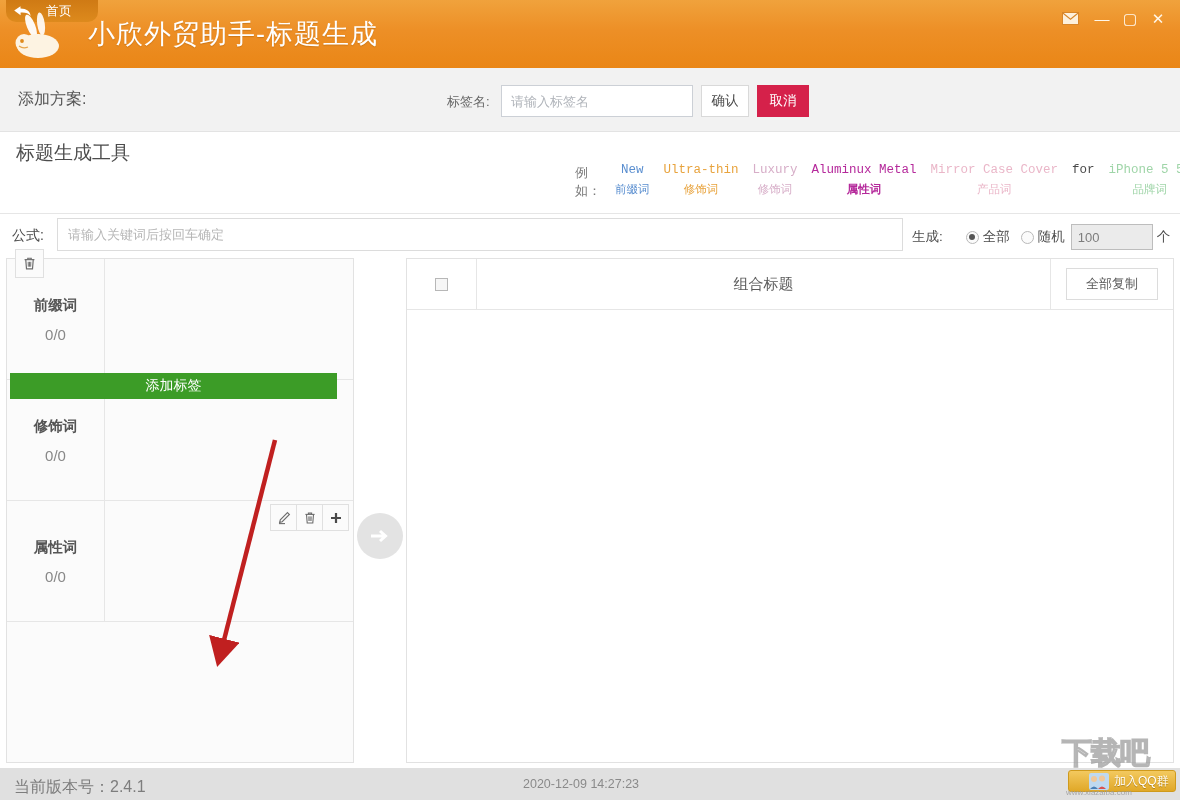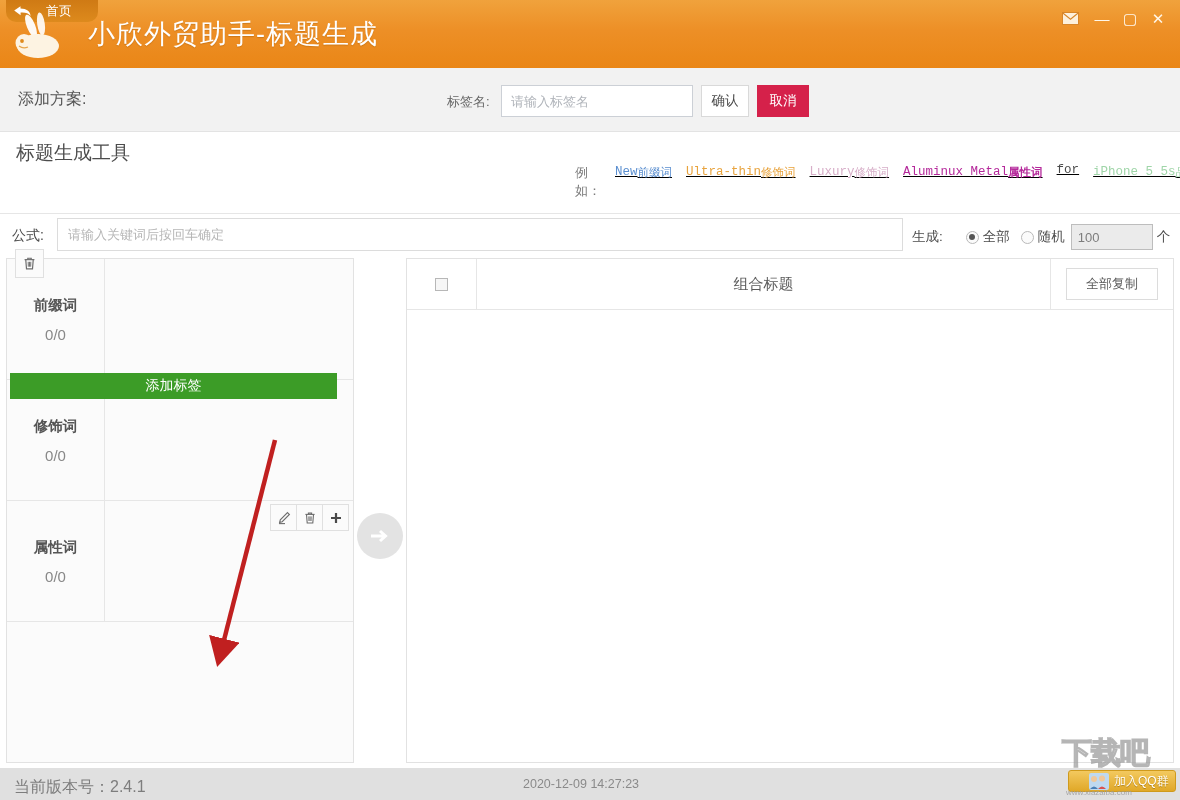--- a/index.html
+++ b/index.html
@@ -130,23 +130,22 @@
   }
   .example-wrap {
     position: absolute; left: 575px; top: 30px;
     display: flex; align-items: flex-start;
   }
   .example-label {
     font-size: 13px; color: #7b7b7b;
     margin-right: 14px; padding-top: 2px;
   }
   .ex-col {
-    display: flex; flex-direction: row; align-items: center;
+    display: flex; flex-direction: column; align-items: center;
     margin-right: 14px;
-    text-decoration: underline;
   }
   .ex-en {
     font-family: "Liberation Mono", "DejaVu Sans Mono", monospace;
     font-size: 12.5px; line-height: 17px;
     white-space: nowrap;
   }
   .ex-cn { font-size: 11.5px; line-height: 20px; white-space: nowrap; }
 
   
   .formula-row {
@@ -438,20 +437,24 @@
       <div class="ex-col">
         <span class="ex-en" style="color:#d7aec8">Luxury</span>
         <span class="ex-cn" style="color:#d7aec8">修饰词</span>
       </div>
 
       <div class="ex-col">
         <span class="ex-en" style="color:#b5299b">Aluminux Metal</span>
         <span class="ex-cn" style="color:#b5299b;font-weight:bold">属性词</span>
       </div>
 
+      <div class="ex-col">
+        <span class="ex-en" style="color:#eab6c8">Mirror Case Cover</span>
+        <span class="ex-cn" style="color:#eab6c8">产品词</span>
+      </div>
 
       <div class="ex-col">
         <span class="ex-en" style="color:#4a4a4a">for</span>
         <span class="ex-cn"></span>
       </div>
 
       <div class="ex-col">
         <span class="ex-en" style="color:#9fd5a8">iPhone 5 5s</span>
         <span class="ex-cn" style="color:#9fd5a8">品牌词</span>
       </div>

